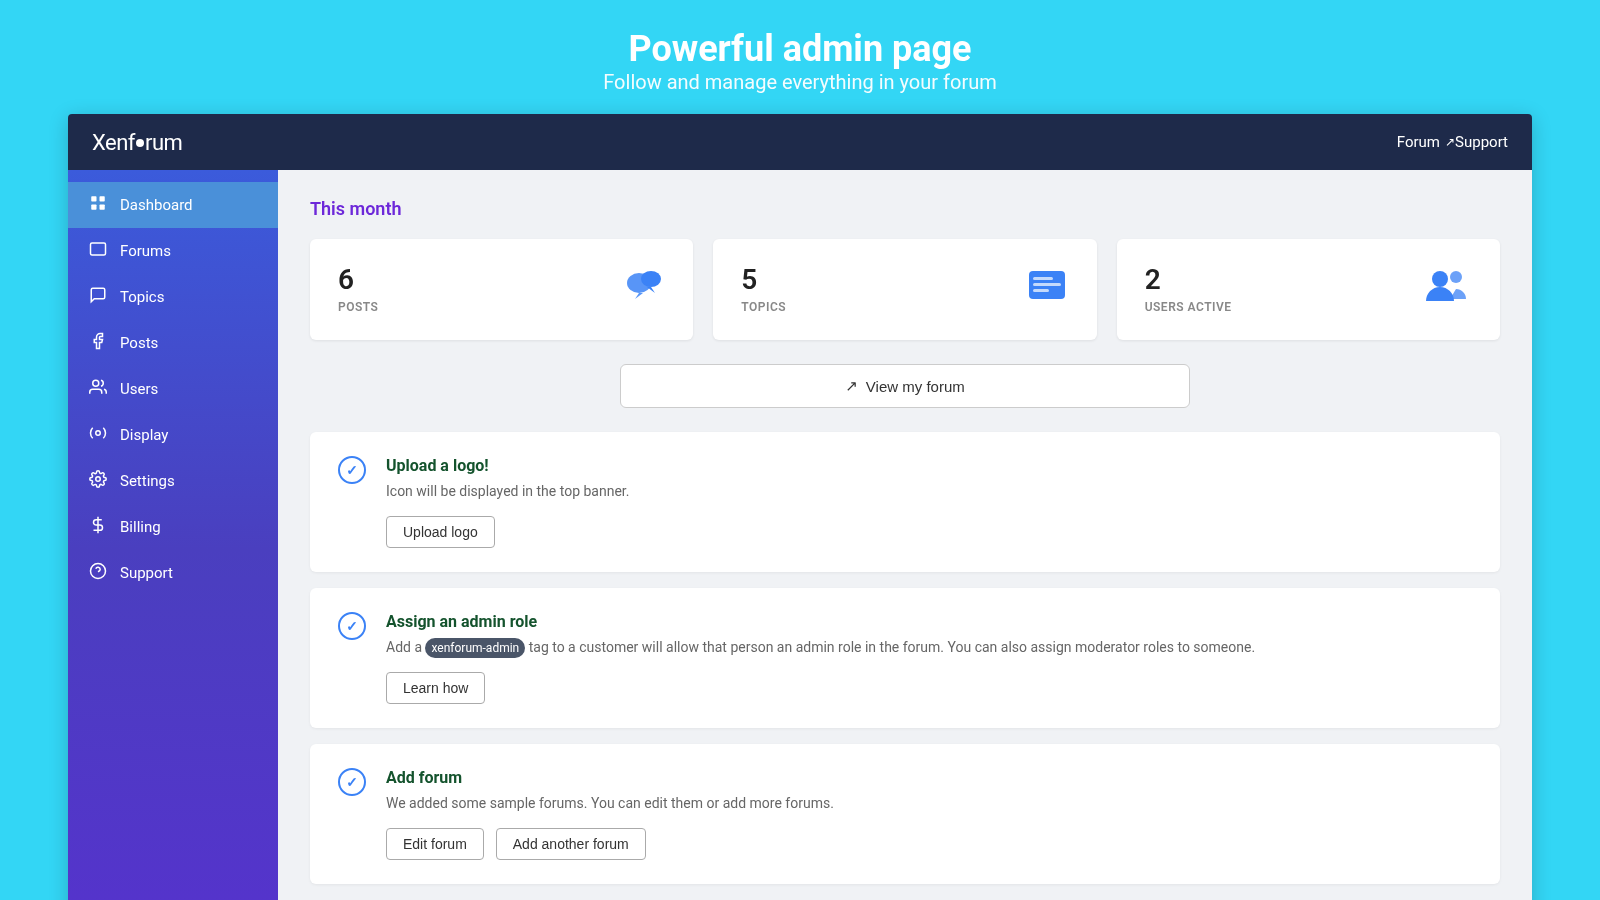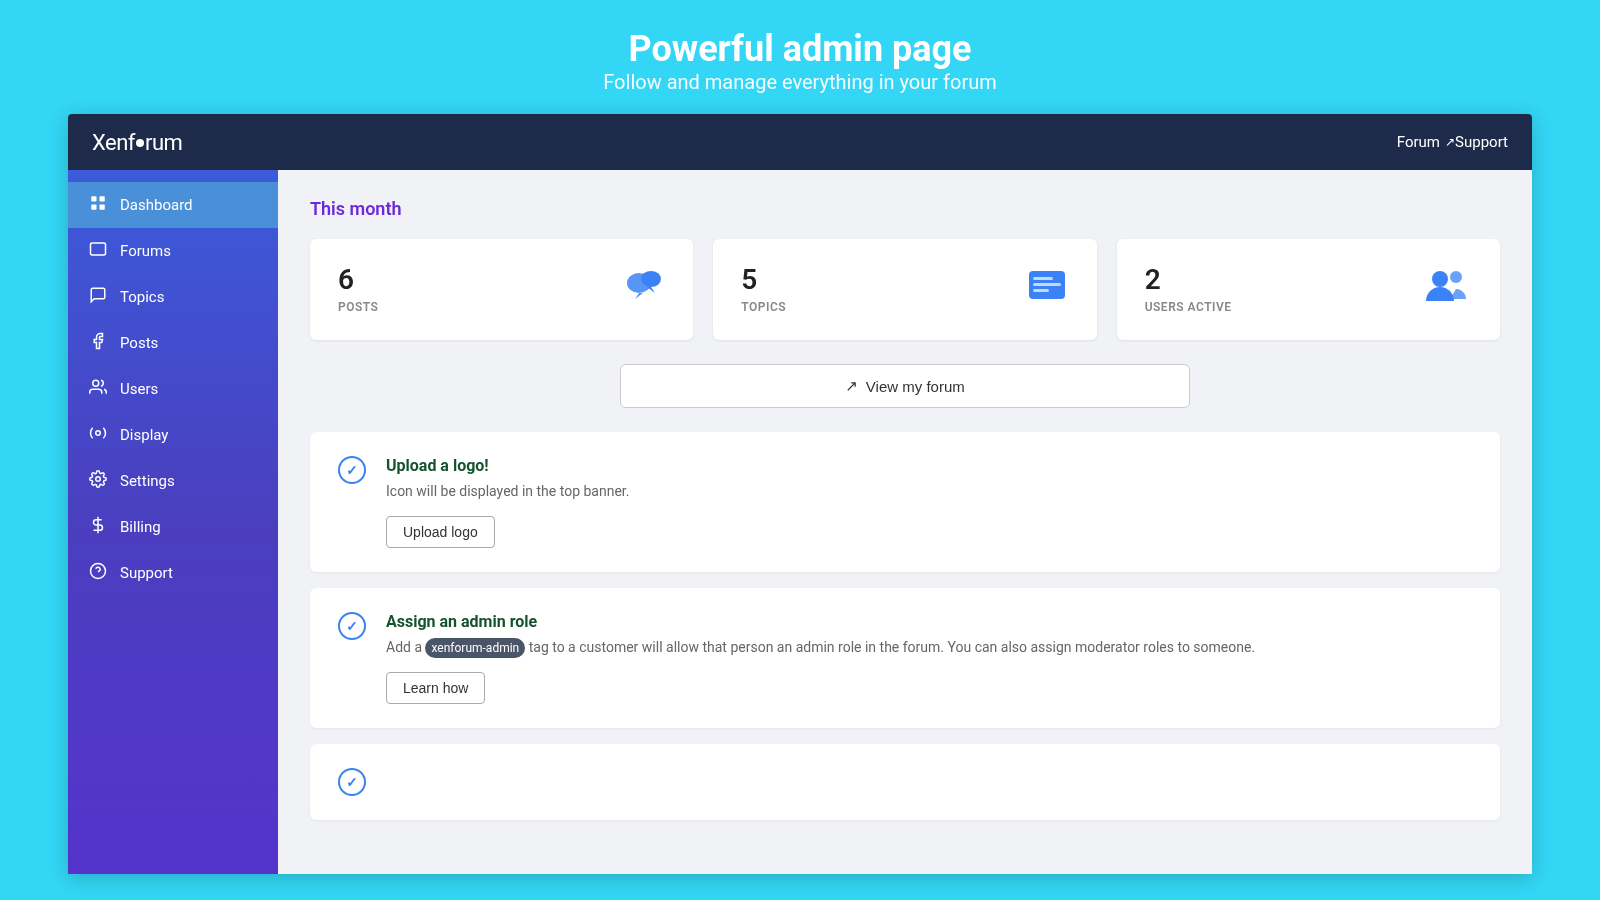--- a/index.html
+++ b/index.html
@@ -435,17 +435,23 @@
           <div class="info-card-title">Assign an admin role</div>
           <div class="info-card-desc">
             <span>Add a </span><span class="tag">xenforum-admin</span><span> tag to a customer will allow that person an admin role in the forum. You can also assign moderator roles to someone.</span>
           </div>
           <button class="info-card-btn">Learn how</button>
         </div>
       </div>
 
       <div class="info-card">
         <div class="check-circle">✓</div>
+        <div class="info-card-body">
+          <div class="info-card-title">Add forum</div>
+          <div class="info-card-desc">We added some sample forums. You can edit them or add more forums.</div>
+          <button class="info-card-btn">Edit forum</button>
+          <button class="info-card-btn">Add another forum</button>
+        </div>
       </div>
 
     </main>
   </div>
 </div>
 
 </body></html>

